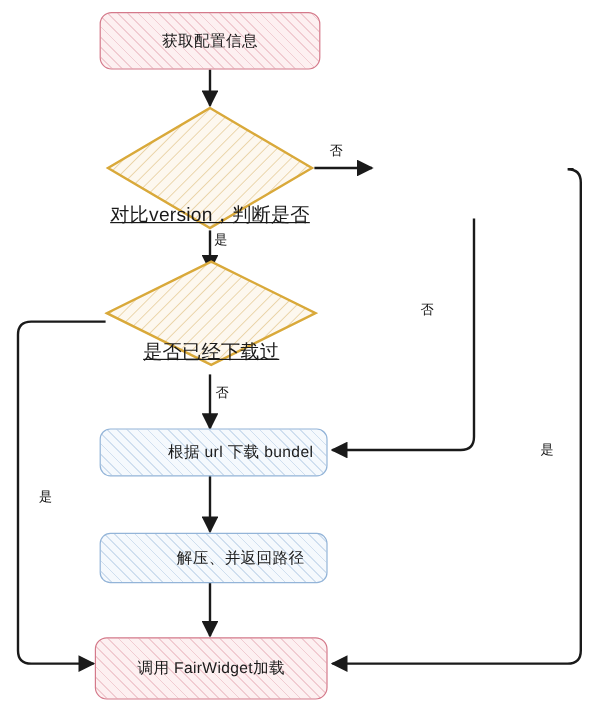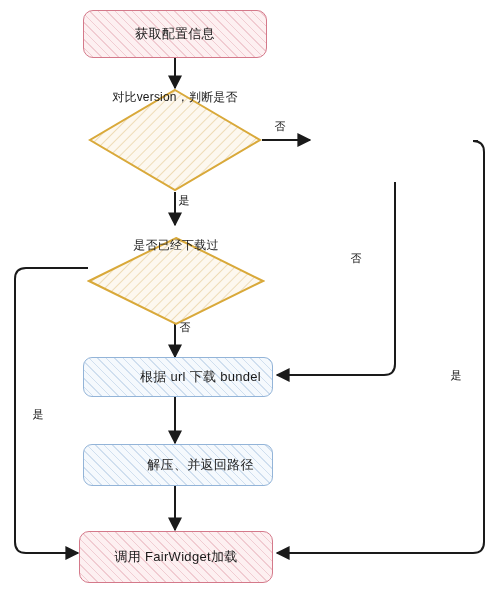--- a/index.html
+++ b/index.html
@@ -75,28 +75,29 @@
     width: 100%;
     height: 100%;
   }
   .decision .dlabel {
     position: absolute;
     left: 0;
     top: 0;
     width: 100%;
     height: 100%;
     display: flex;
-    align-items: flex-start;
+    align-items: flex-end;
     justify-content: center;
     text-align: center;
     color: #1a1a1a;
-    font-size: 12px;
+    font-size: 16px;
     line-height: 1.5;
     letter-spacing: 0.2px;
     pointer-events: none;
+    text-decoration: underline;
   }
   .edge-label {
     position: absolute;
     font-size: 11px;
     color: #111111;
     z-index: 4;
     white-space: nowrap;
     transform: translate(-50%, -50%);
   }
 </style>
@@ -144,21 +145,21 @@
       <polygon points="87,2 172,52 87,102 2,52" fill="url(#hatchYellow)" stroke="#d9a93a" stroke-width="2"></polygon>
     </svg>
     <div class="dlabel">
       <div>
         <div>对比version，判断是否</div>
       </div>
     </div>
   </div>
 
 
-  <div class="decision" style="left:87px; top:236px; width:178px; height:90px;">
+  <div class="decision" style="left:87px; top:216px; width:178px; height:90px;">
     <svg class="shape" viewBox="0 0 178 90" xmlns="http://www.w3.org/2000/svg">
       <polygon points="89,2 176,45 89,88 2,45" fill="url(#hatchYellow)" stroke="#d9a93a" stroke-width="2"></polygon>
     </svg>
     <div class="dlabel">
       <div>
         <div>是否已经下载过</div>
       </div>
     </div>
   </div>
 

